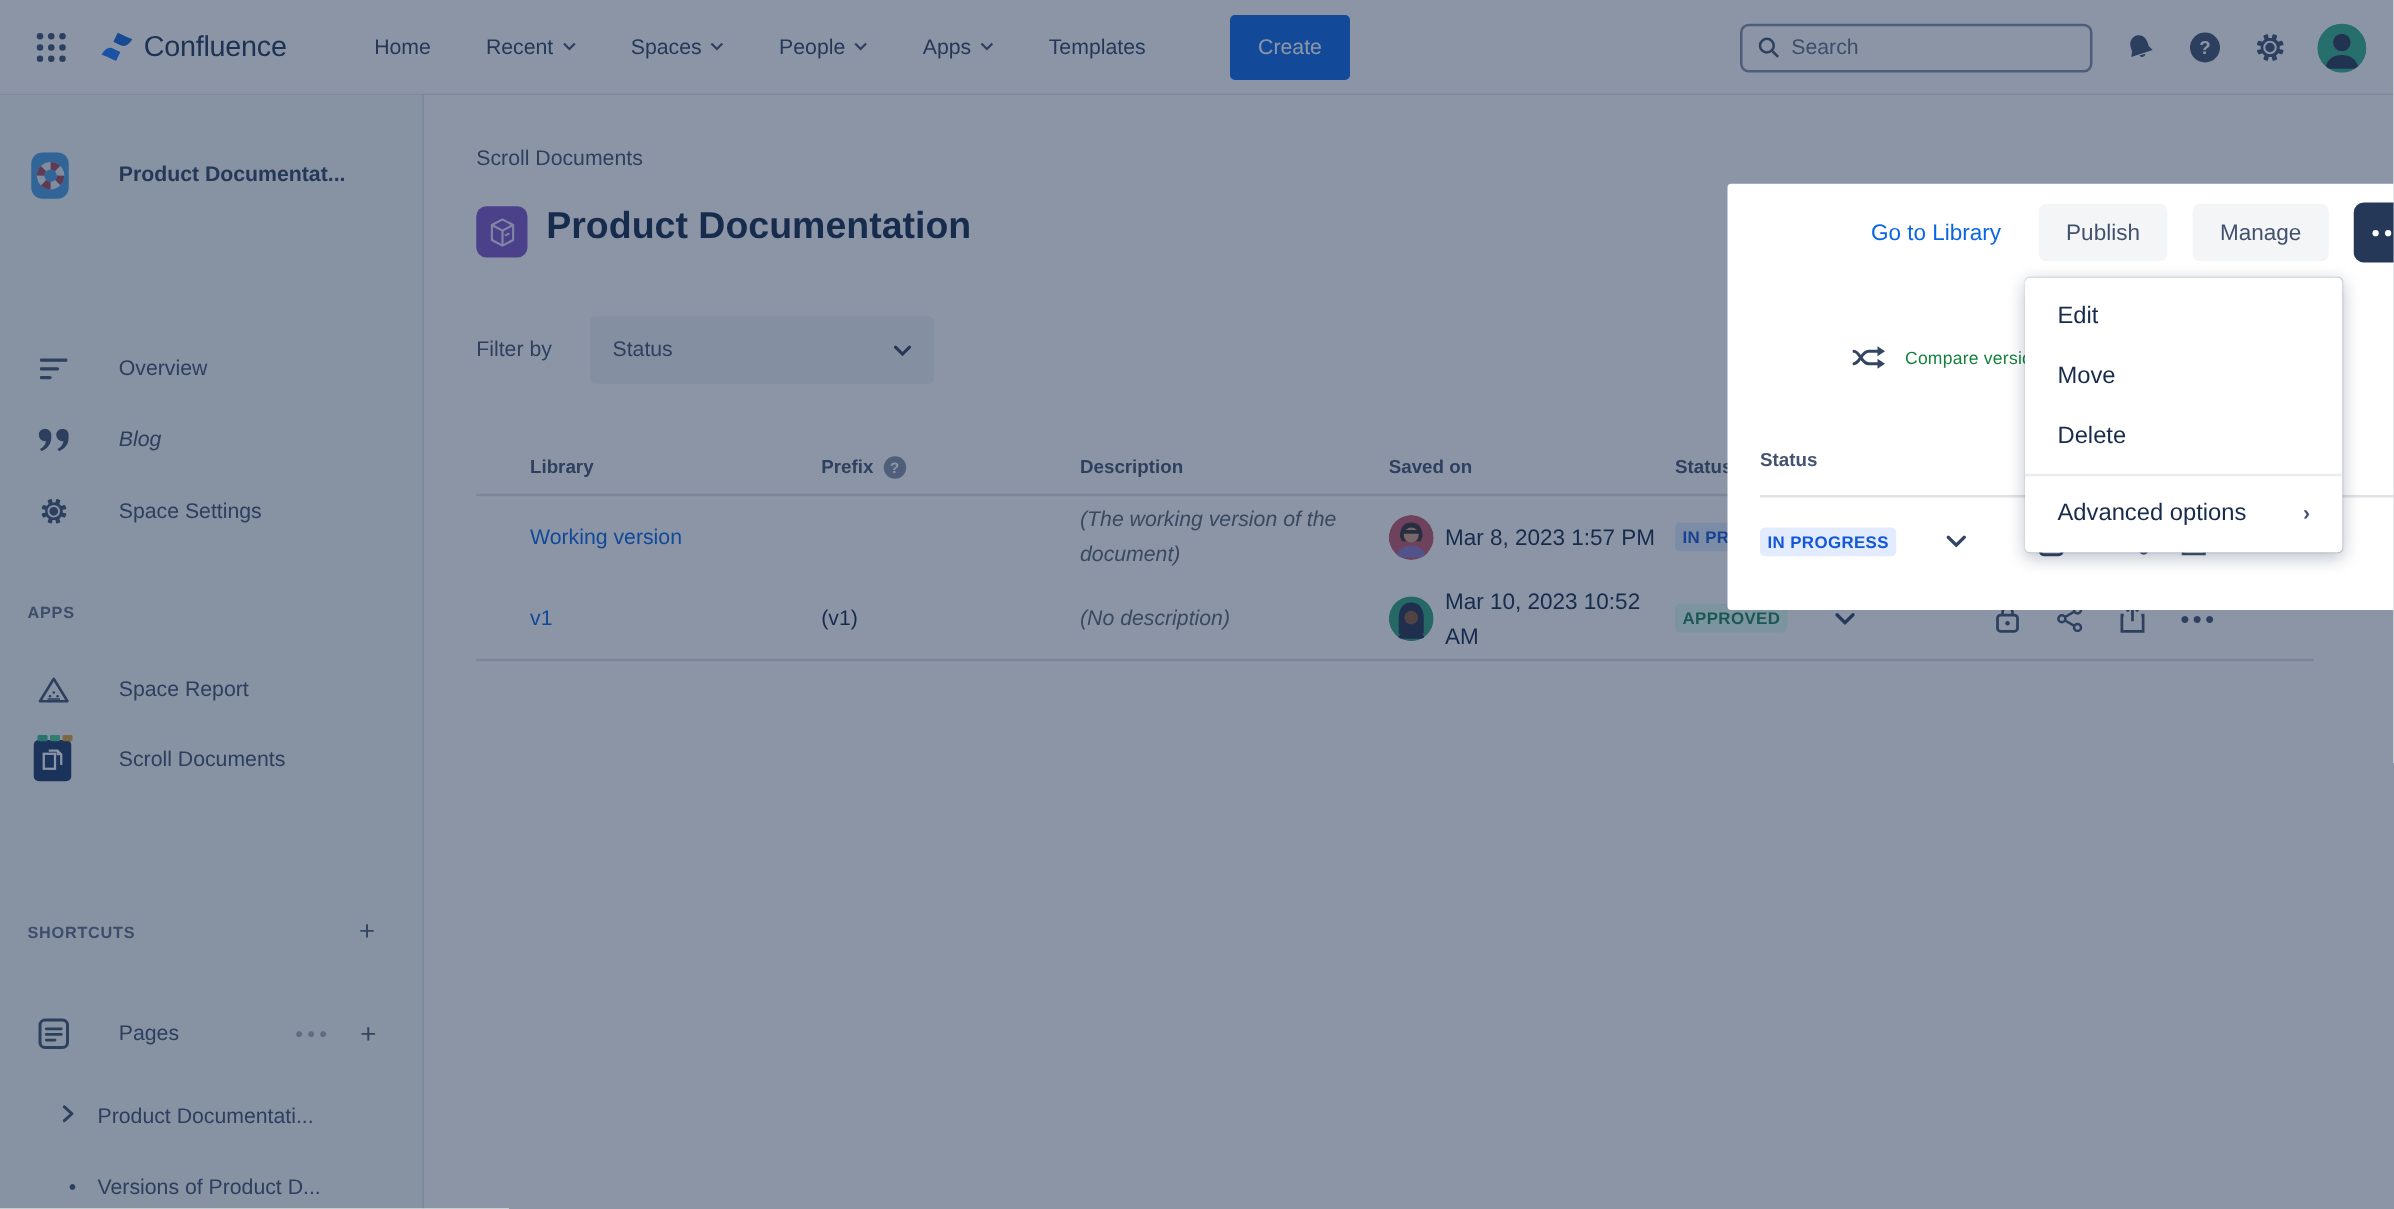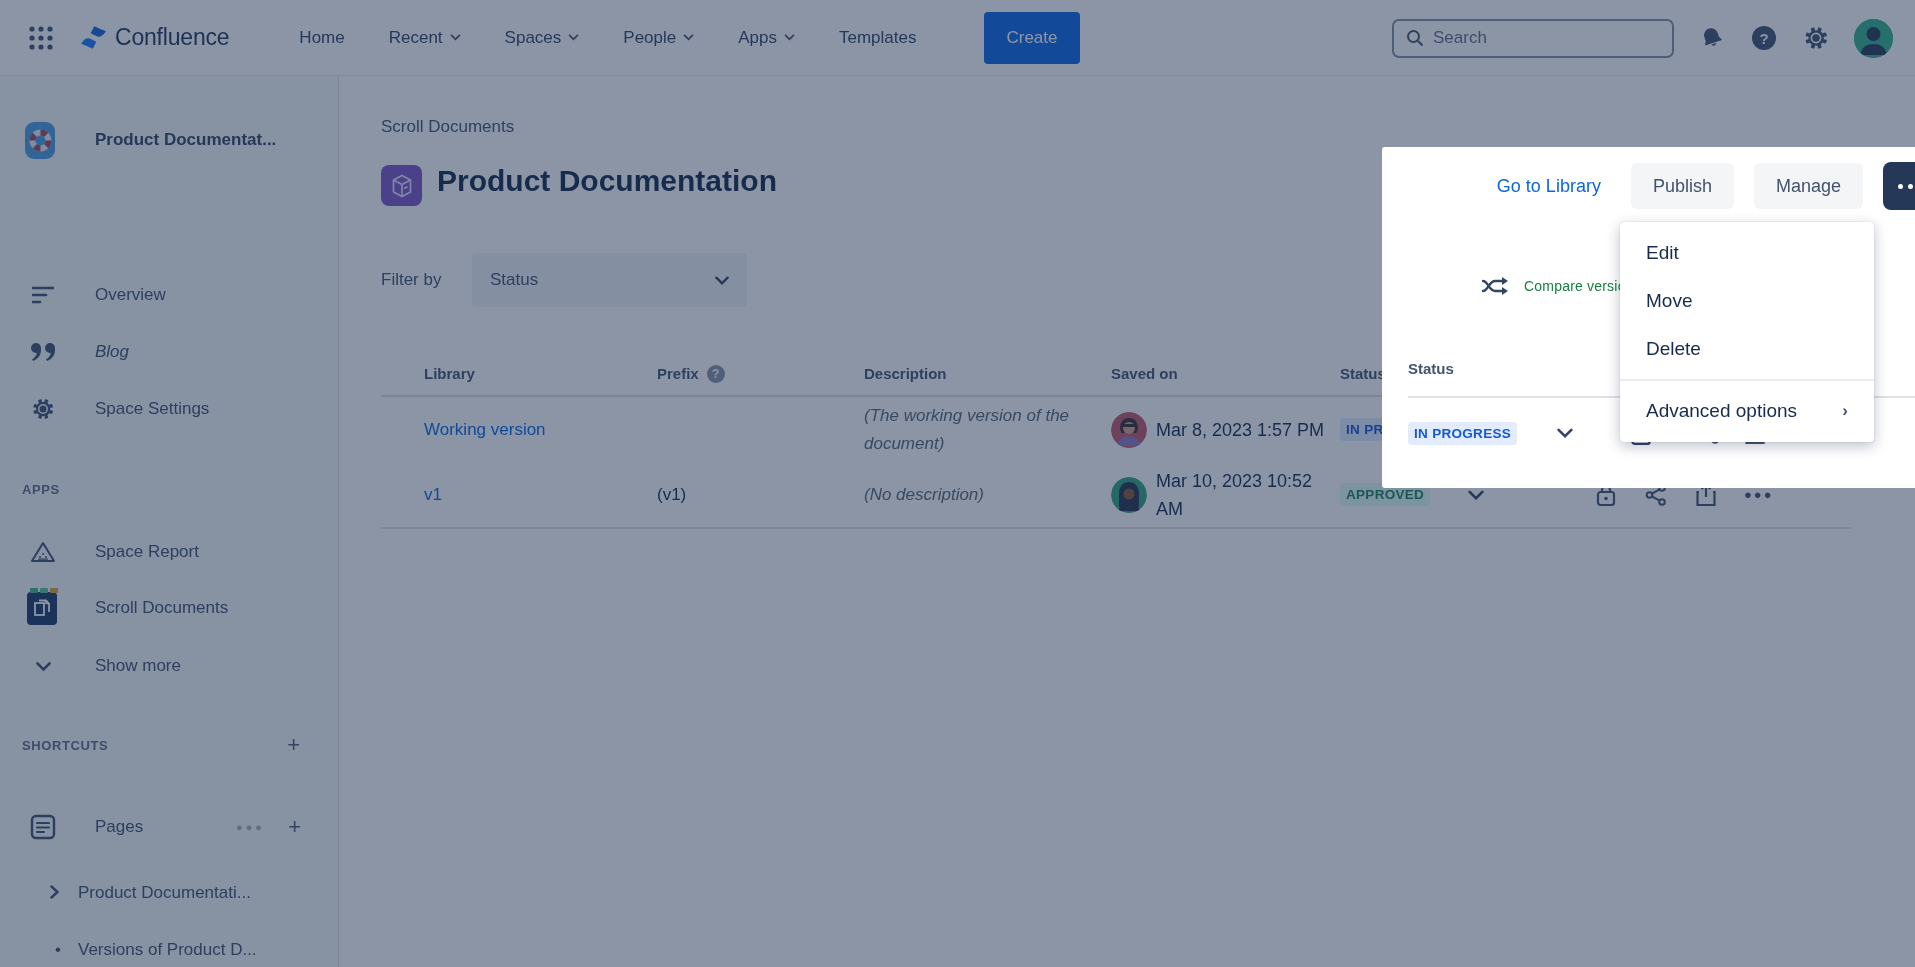--- a/index.html
+++ b/index.html
@@ -281,28 +281,20 @@
           <svg width="18" height="18" viewBox="0 0 18 18">
             <rect x="2" y="4" width="9" height="12" fill="none" stroke="#fff" stroke-width="1.8"></rect>
             <path d="M6 1.5h7l3 3V13" fill="none" stroke="#fff" stroke-width="1.8"></path>
             <path d="M13 1.5v3h3" fill="none" stroke="#fff" stroke-width="1.5"></path>
           </svg>
         </span>
       </span>
       <span class="sb-label">Scroll Documents</span>
     </div>
 
-    <div class="sb-row" style="top:570px;">
-      <span class="sb-icon">
-        <svg width="15" height="9" viewBox="0 0 15 9">
-            <path d="M1.5 1.5l6 6 6-6" fill="none" stroke="#42526E" stroke-width="2.6" stroke-linecap="round"></path>
-          </svg>
-      </span>
-      <span class="sb-label">Show more</span>
-    </div>
 
     <span class="sb-heading" style="top:662px;">SHORTCUTS</span>
     <span class="sb-plus" style="top:658px;">+</span>
 
     <div class="sb-row" style="top:728px;height:46px;">
       <span class="sb-icon">
         <svg width="26" height="26" viewBox="0 0 26 26">
             <rect x="2" y="2" width="22" height="22" rx="4" fill="none" stroke="#42526E" stroke-width="2.4"></rect>
             <g stroke="#42526E" stroke-width="2.2" stroke-linecap="round">
               <line x1="7" y1="9" x2="19" y2="9"></line>

